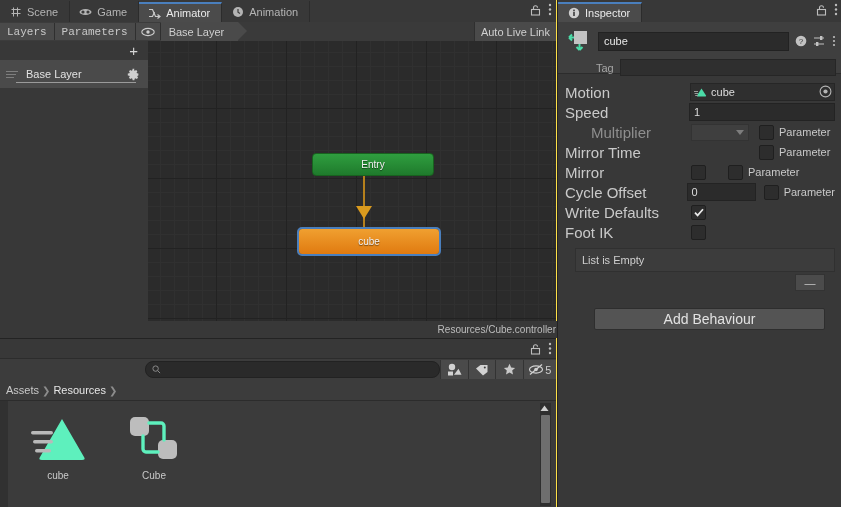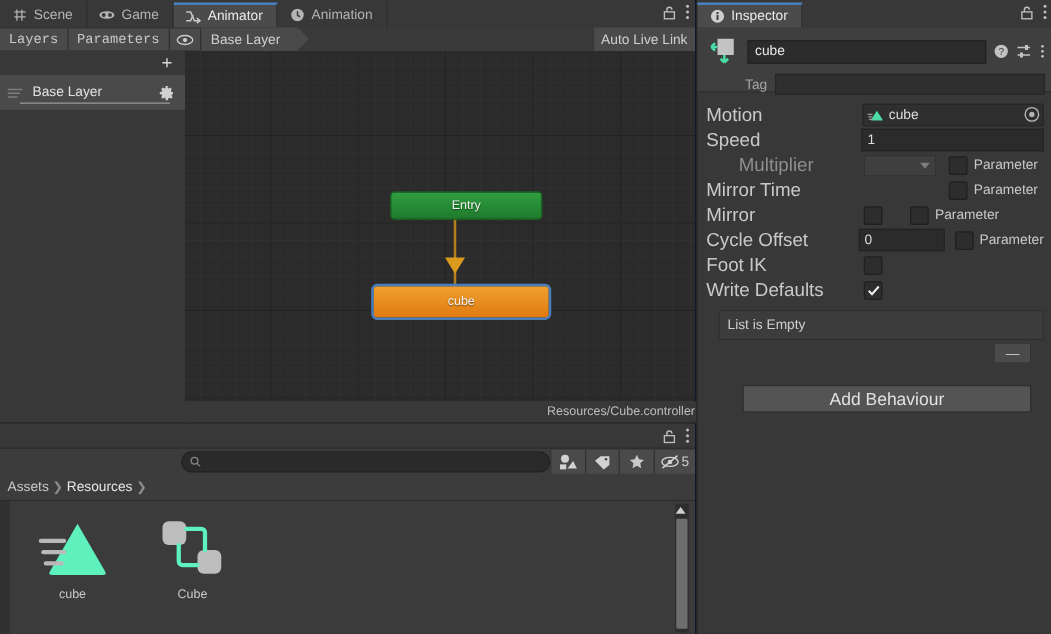--- a/index.html
+++ b/index.html
@@ -1,19 +1,19 @@
 <!DOCTYPE html>
 <html><head>
 <meta charset="utf-8">
 <style>
   html,body{margin:0;padding:0;background:#383838;}
   body{width:841px;height:507px;overflow:hidden;
        font-family:"Liberation Sans",sans-serif;font-size:11px;color:#c4c4c4;
        -webkit-font-smoothing:antialiased;}
-  .root{position:relative;width:841px;height:507px;background:#0f172a;border-radius:11px;}
+  .root{position:relative;width:841px;height:507px;background:#fde047;border-radius:11px;}
 
   
   .panel{position:absolute;background:#383838;}
   .tabstrip{position:relative;height:22px;background:#383838;display:flex;align-items:flex-end;}
   .tab{height:21px;display:flex;align-items:center;gap:5px;padding:0 11px 0 9px;
        font-size:11px;color:#b4b4b4;background:transparent;border-right:1px solid #2c2c2c;
        white-space:nowrap;}
   .tab.active{background:#4b4b4b;color:#eaeaea;border-top:2px solid #4a7fbd;
               height:20px;box-sizing:border-box;}
   .tab .tico{display:inline-flex;width:13px;height:13px;align-items:center;justify-content:center;}
@@ -537,33 +537,33 @@
         <span class="plabel">Cycle Offset</span>
         <div class="numfield small">
           <span>0</span>
         </div>
         <span class="gap8"></span>
         <div class="cbx"></div>
         <span class="ptxt">Parameter</span>
       </div>
 
       <div class="prow">
+        <span class="plabel">Write Defaults</span>
+        <div class="cbx on">
+          <span>
+            <svg width="10" height="9" viewBox="0 0 10 9">
+                <path d="M1 4.6l2.6 2.8L9 1.2" stroke="#e9e9e9" stroke-width="1.7" fill="none"></path>
+              </svg>
+          </span>
+        </div>
+      </div>
+
+      <div class="prow">
         <span class="plabel">Foot IK</span>
         <div class="cbx"></div>
-      </div>
-
-      <div class="prow">
-        <span class="plabel">Write Defaults</span>
-        <div class="cbx on">
-          <span>
-            <svg width="10" height="9" viewBox="0 0 10 9">
-                <path d="M1 4.6l2.6 2.8L9 1.2" stroke="#e9e9e9" stroke-width="1.7" fill="none"></path>
-              </svg>
-          </span>
-        </div>
       </div>
     </div>
 
     <div class="translist">
       <div class="tl-body">
         <span>List is Empty</span>
       </div>
     </div>
     <div class="tl-foot">
       <div class="minus-btn">

